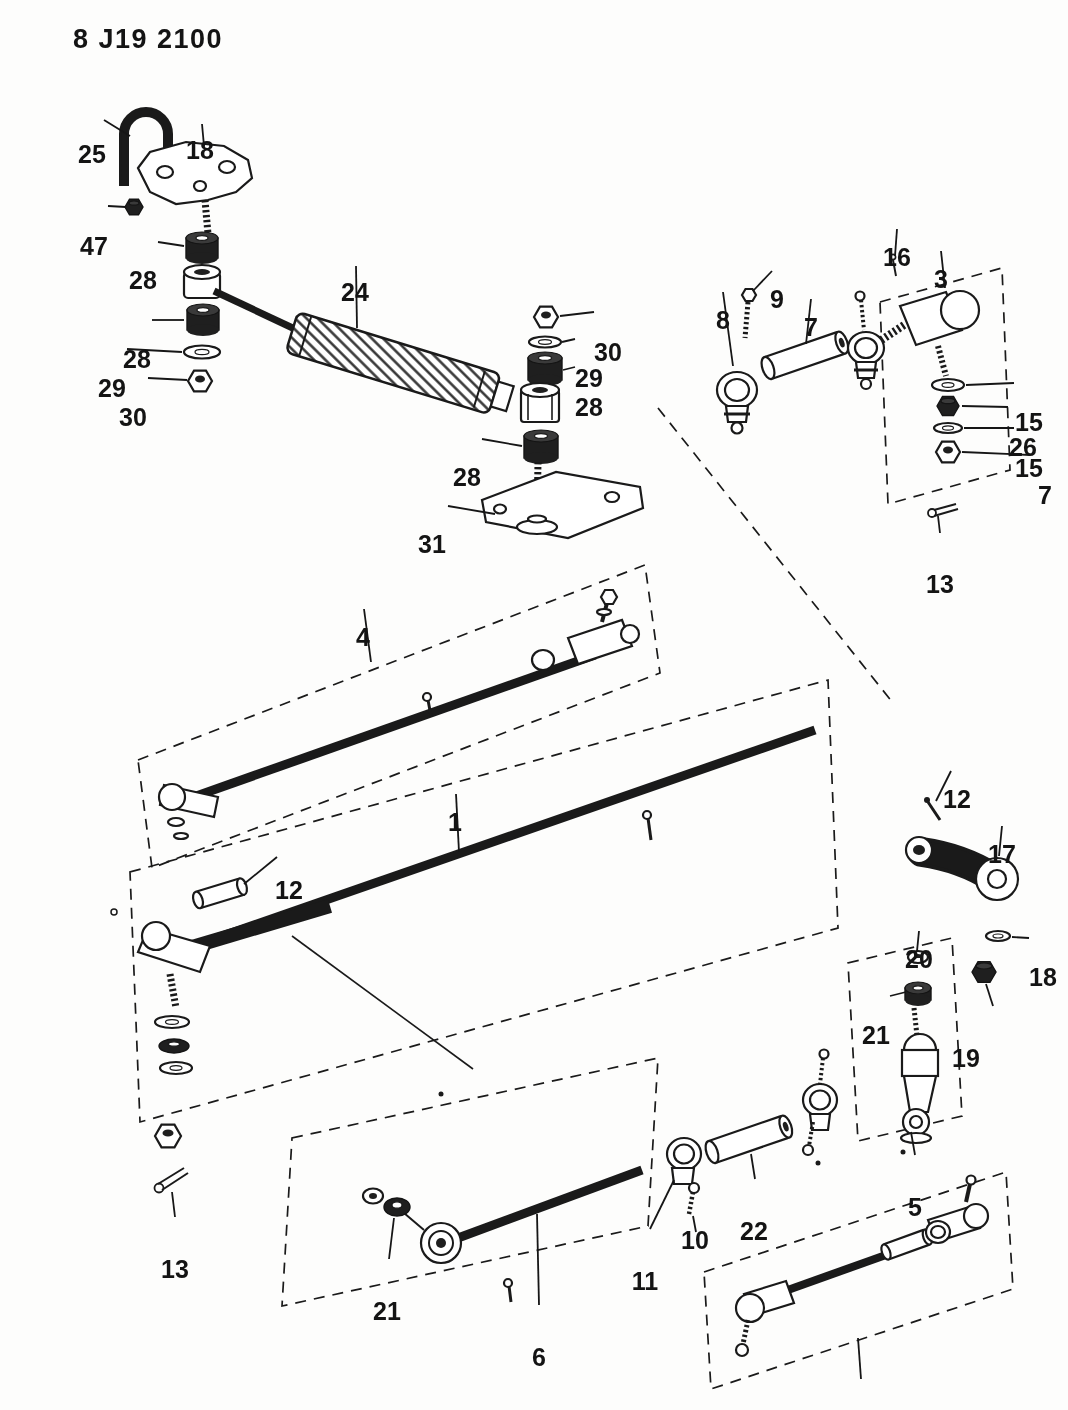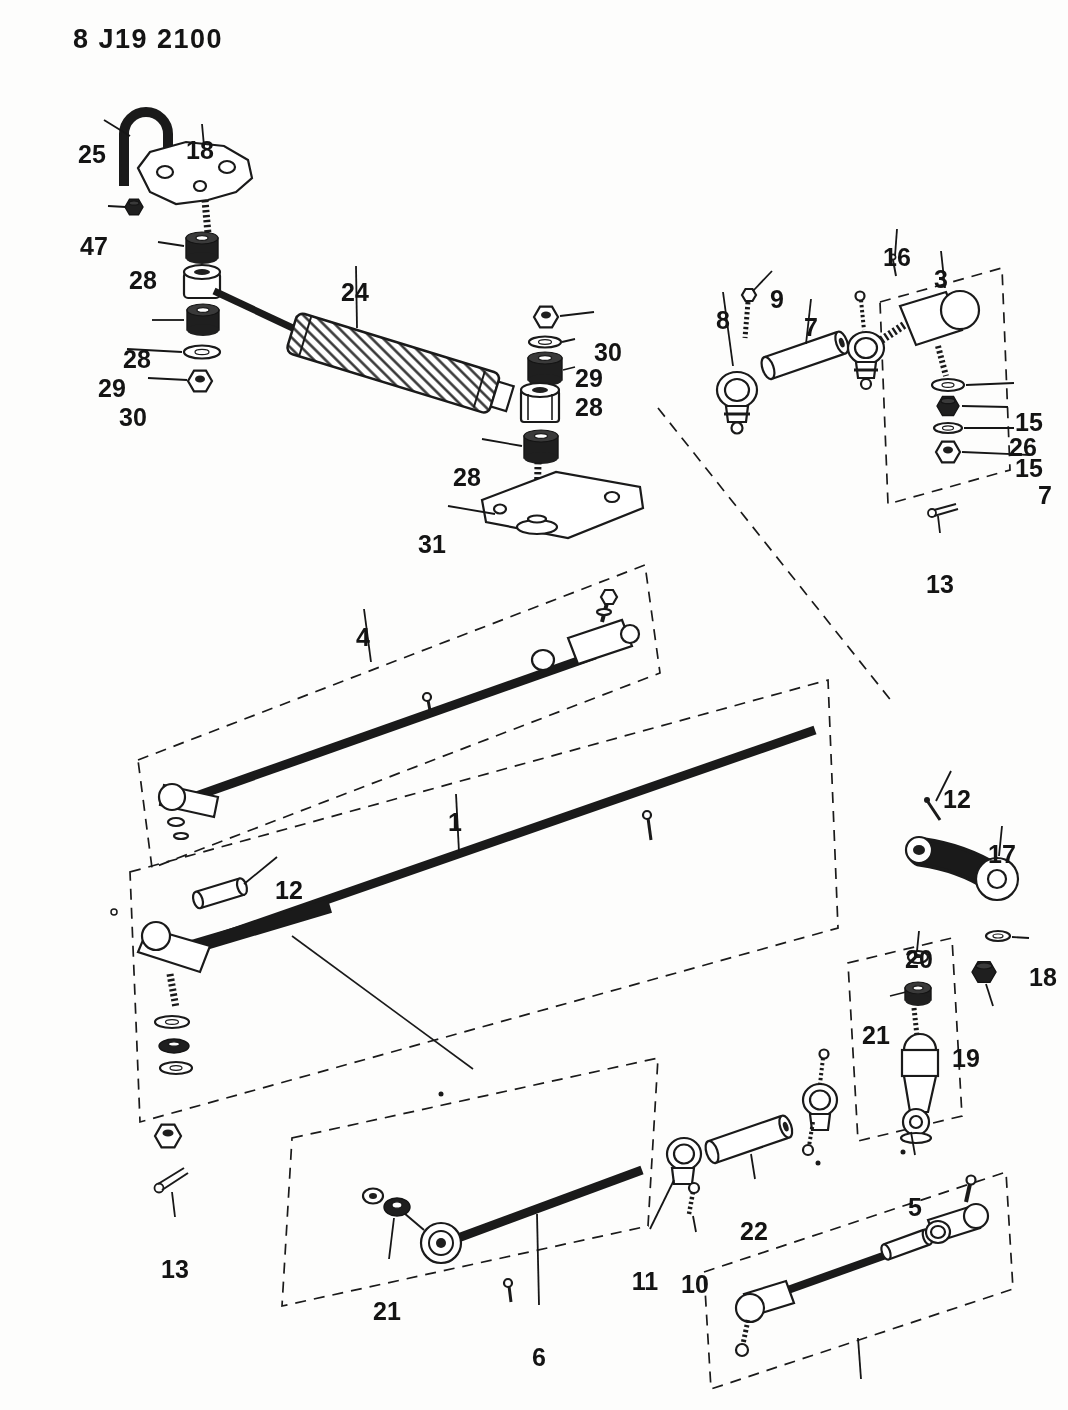--- a/index.html
+++ b/index.html
@@ -436,18 +436,18 @@
   <div class="callout" style="left:957px;top:759px">12</div>
   <div class="callout" style="left:1002px;top:814px">17</div>
   <div class="callout" style="left:919px;top:919px">20</div>
   <div class="callout" style="left:1043px;top:937px">18</div>
   <div class="callout" style="left:876px;top:995px">21</div>
   <div class="callout" style="left:966px;top:1018px">19</div>
   <div class="callout" style="left:915px;top:1167px">5</div>
   <div class="callout" style="left:175px;top:1229px">13</div>
   <div class="callout" style="left:387px;top:1271px">21</div>
   <div class="callout" style="left:645px;top:1241px">11</div>
-  <div class="callout" style="left:695px;top:1244px">10</div>
+  <div class="callout" style="left:695px;top:1200px">10</div>
   <div class="callout" style="left:754px;top:1191px">22</div>
   <div class="callout" style="left:539px;top:1317px">6</div>
   <div class="callout" style="left:861px;top:1391px">2</div>
 
 </div>
 
 </body></html>

